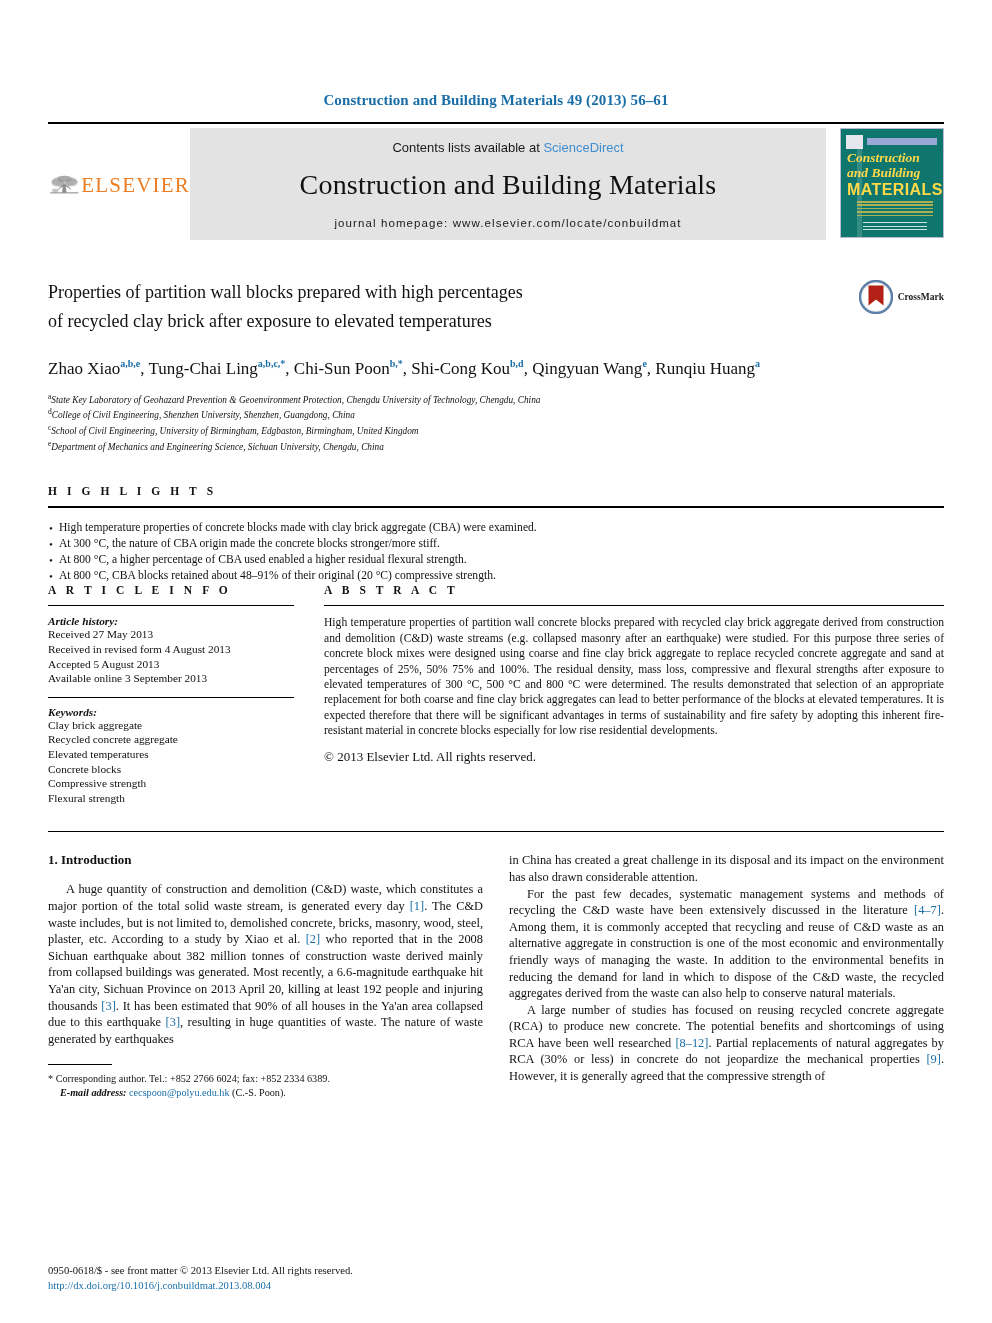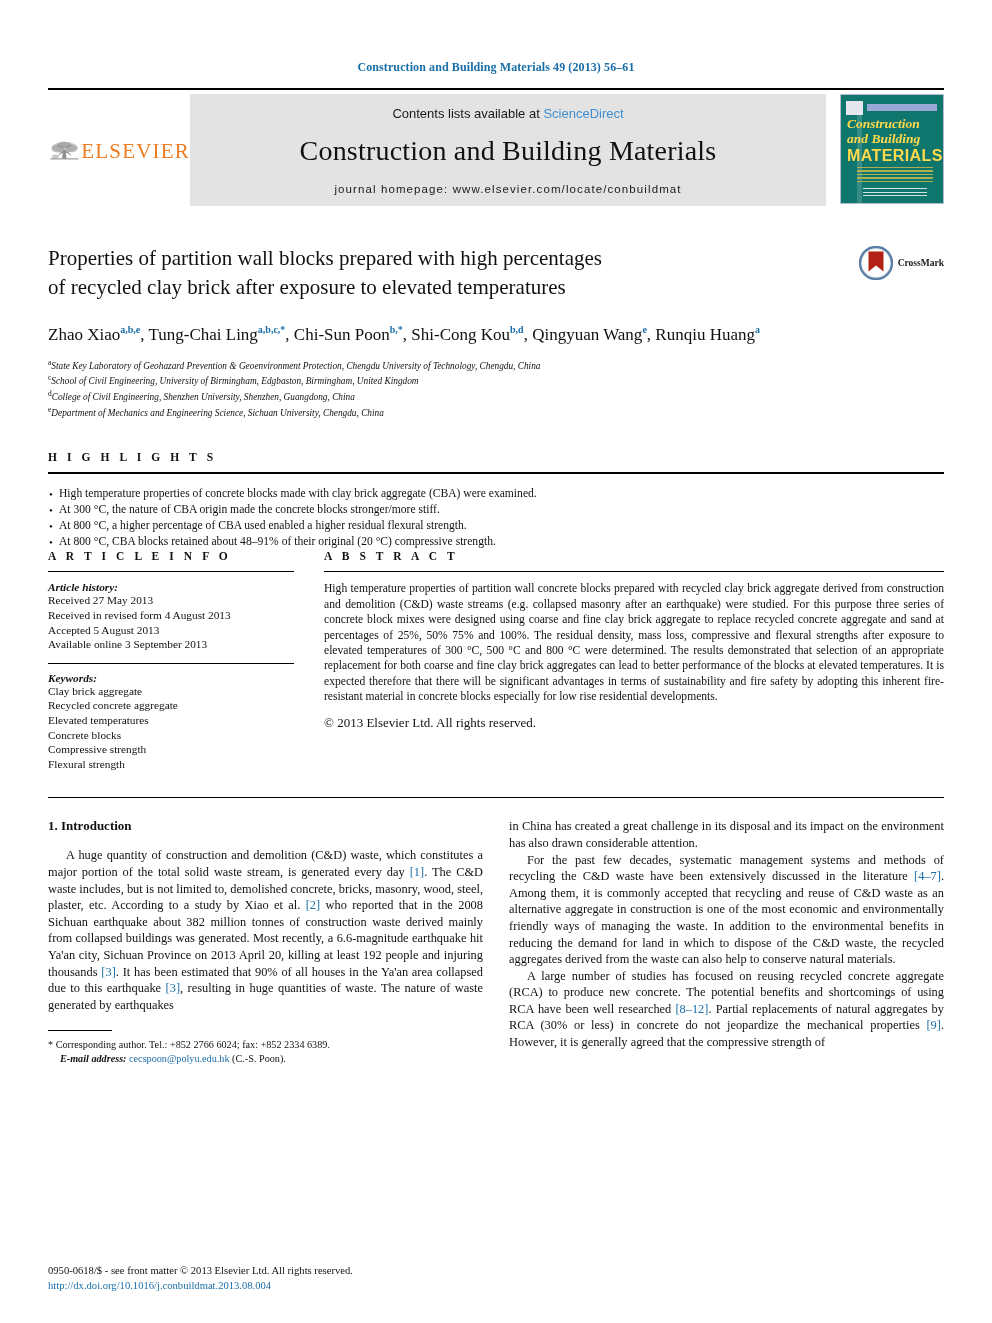--- a/index.html
+++ b/index.html
@@ -20,25 +20,25 @@
     width: 992px;
     height: 1323px;
     box-sizing: border-box;
     padding: 0 48px;
   }
 
   
   .running-head {
     text-align: center;
     font-family: "Liberation Serif", serif;
-    font-size: 12px;
+    font-size: 15px;
     font-weight: bold;
     color: #1a6ea8;
     letter-spacing: 0.1px;
-    padding-top: 60px;
+    padding-top: 92px;
   }
 
   
   .masthead {
     margin-top: 13px;
     border-top: 2.5px solid #000;
     padding-top: 0;
     display: flex;
     align-items: stretch;
     height: 118px;
@@ -141,21 +141,21 @@
   }
 
   
   .title-block {
     margin-top: 36px;
     position: relative;
     padding-right: 120px;
   }
   .art-title {
     font-family: "Liberation Serif", serif;
-    font-size: 21px;
+    font-size: 18px;
     line-height: 29px;
     color: #111;
     margin: 0;
     font-weight: normal;
   }
   .crossmark {
     position: absolute;
     right: 0px;
     top: 2px;
     display: flex;
@@ -369,22 +369,22 @@
         <path d="M9.5 5.5 h15 v20 l-7.5 -6 l-7.5 6 z" fill="#b32015"></path>
       </svg>
       <span class="cm-label">CrossMark</span>
     </div>
   </div>
 
   <div class="authors"><span>Zhao Xiao</span><sup>a,b,e</sup>, <span>Tung-Chai Ling</span><sup>a,b,c,*</sup>, <span>Chi-Sun Poon</span><sup>b,*</sup>, <span>Shi-Cong Kou</span><sup>b,d</sup>, <span>Qingyuan Wang</span><sup>e</sup>, <span>Runqiu Huang</span><sup>a</sup></div>
 
   <div class="affils">
       <div><sup>a</sup><span>State Key Laboratory of Geohazard Prevention &amp; Geoenvironment Protection, Chengdu University of Technology, Chengdu, China</span></div>
+      <div><sup>d</sup><span>College of Civil Engineering, Shenzhen University, Shenzhen, Guangdong, China</span></div>
       <div><sup>c</sup><span>School of Civil Engineering, University of Birmingham, Edgbaston, Birmingham, United Kingdom</span></div>
-      <div><sup>d</sup><span>College of Civil Engineering, Shenzhen University, Shenzhen, Guangdong, China</span></div>
       <div><sup>e</sup><span>Department of Mechanics and Engineering Science, Sichuan University, Chengdu, China</span></div>
     </div>
 
   <div class="highlights">
     <div class="section-head">H I G H L I G H T S</div>
     <div class="hl-rule"></div>
     <ul class="hl-list">
         <li>High temperature properties of concrete blocks made with clay brick aggregate (CBA) were examined.</li>
         <li>At 300 °C, the nature of CBA origin made the concrete blocks stronger/more stiff.</li>
         <li>At 800 °C, a higher percentage of CBA used enabled a higher residual flexural strength.</li>

